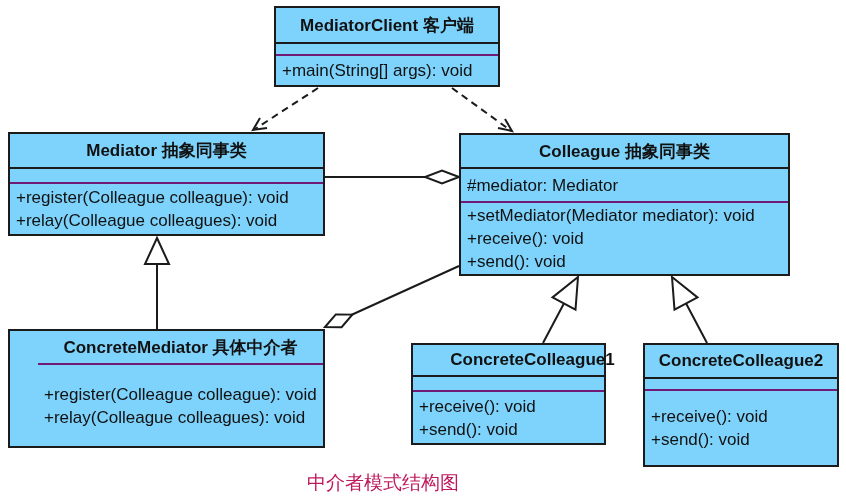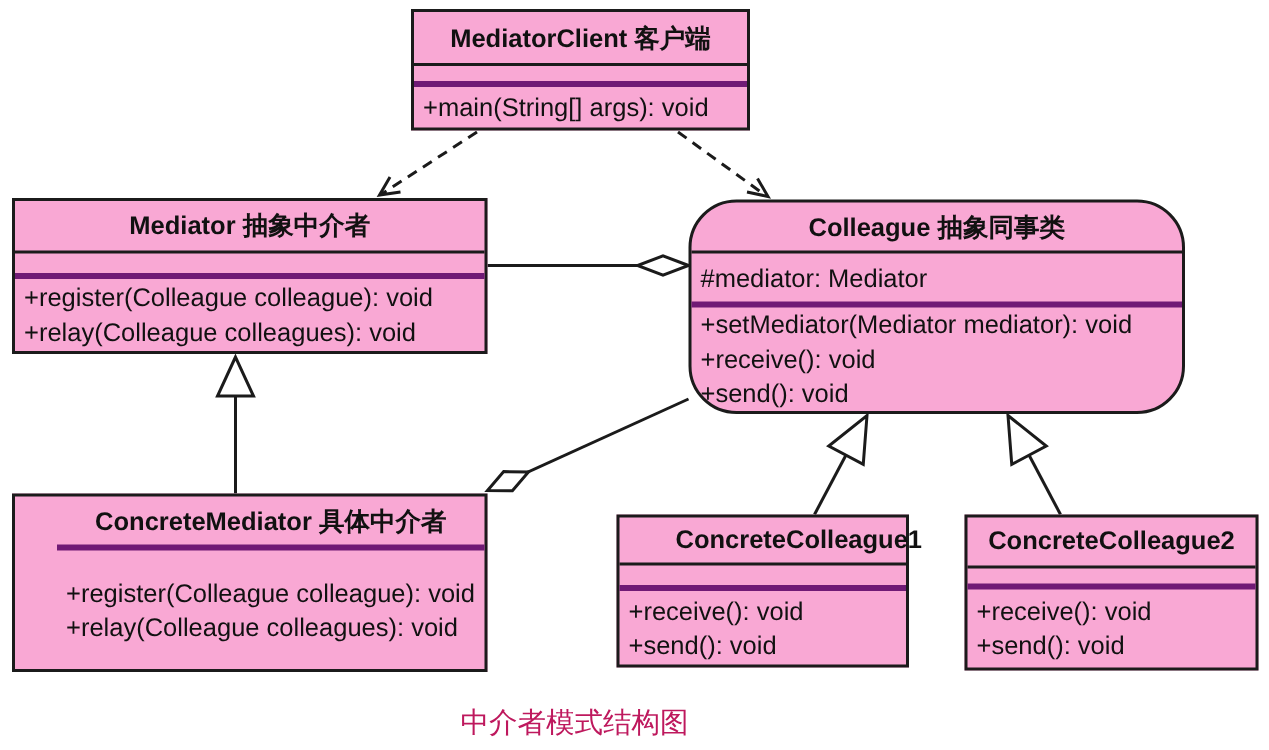--- a/index.html
+++ b/index.html
@@ -21,21 +21,21 @@
     left: 0;
     top: 0;
     width: 846px;
     height: 500px;
     pointer-events: none;
   }
   .uml-box {
     position: absolute;
     box-sizing: border-box;
     border: 2px solid #1b1b1b;
-    background: #f9a8d4;
+    background: #7dd3fc;
     display: flex;
     flex-direction: column;
   }
   .uml-title {
     box-sizing: border-box;
     font-weight: bold;
     font-size: 17px;
     text-align: center;
     display: flex;
     align-items: center;
@@ -45,21 +45,21 @@
   .uml-attrs {
     box-sizing: border-box;
     border-top: 2px solid #1b1b1b;
     flex: 0 0 auto;
     display: flex;
     flex-direction: column;
     justify-content: center;
   }
   .uml-methods {
     box-sizing: border-box;
-    border-top: 4px solid #701a75;
+    border-top: 2px solid #701a75;
     flex: 1 1 auto;
     display: flex;
     flex-direction: column;
     justify-content: center;
   }
   .uml-line {
     font-size: 17px;
     line-height: 23px;
     padding-left: 6px;
     white-space: nowrap;
@@ -120,29 +120,29 @@
 
   <div class="uml-box" style="left:274px; top:6px; width:226px; height:81px;">
     <div class="uml-title" style="height:34px;">MediatorClient 客户端</div>
     <div class="uml-attrs" style="height:12px;"></div>
     <div class="uml-methods">
       <div class="uml-line">+main(String[] args): void</div>
     </div>
   </div>
 
   <div class="uml-box" style="left:8px; top:132px; width:317px; height:104px;">
-    <div class="uml-title" style="height:33px;">Mediator 抽象中介者</div>
+    <div class="uml-title" style="height:33px;">Mediator 抽象同事类</div>
     <div class="uml-attrs" style="height:15px;"></div>
     <div class="uml-methods">
       <div class="uml-line">+register(Colleague colleague): void</div>
       <div class="uml-line">+relay(Colleague colleagues): void</div>
     </div>
   </div>
 
-  <div class="uml-box" style="left:459px; top:133px; width:331px; height:143px;border-radius:32px;">
+  <div class="uml-box" style="left:459px; top:133px; width:331px; height:143px;">
     <div class="uml-title" style="height:32px;">Colleague 抽象同事类</div>
     <div class="uml-attrs" style="height:34px;">
       <div class="uml-line">#mediator: Mediator</div>
     </div>
     <div class="uml-methods">
       <div class="uml-line">+setMediator(Mediator mediator): void</div>
       <div class="uml-line">+receive(): void</div>
       <div class="uml-line">+send(): void</div>
     </div>
   </div>
@@ -157,21 +157,21 @@
 
   <div class="uml-box" style="left:411px; top:343px; width:195px; height:102px;">
     <div class="uml-title" style="height:30px;padding-left:48px;">ConcreteColleague1</div>
     <div class="uml-attrs" style="height:15px;"></div>
     <div class="uml-methods">
       <div class="uml-line">+receive(): void</div>
       <div class="uml-line">+send(): void</div>
     </div>
   </div>
 
-  <div class="uml-box" style="left:643px; top:343px; width:196px; height:104px;">
+  <div class="uml-box" style="left:643px; top:343px; width:196px; height:124px;">
     <div class="uml-title" style="height:32px;">ConcreteColleague2</div>
     <div class="uml-attrs" style="height:12px;"></div>
     <div class="uml-methods">
       <div class="uml-line">+receive(): void</div>
       <div class="uml-line">+send(): void</div>
     </div>
   </div>
 
   <div id="caption">中介者模式结构图</div>
 

